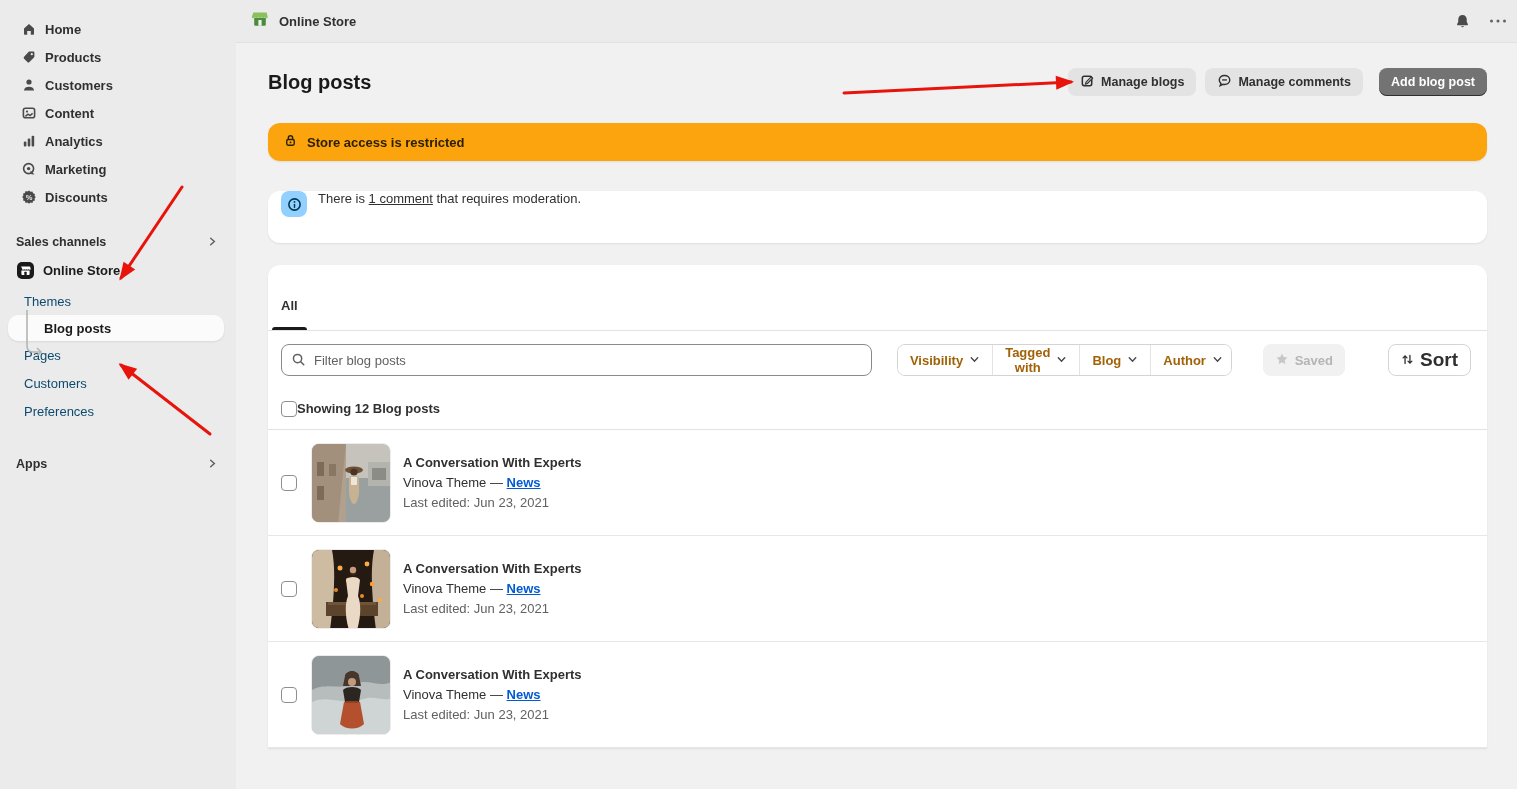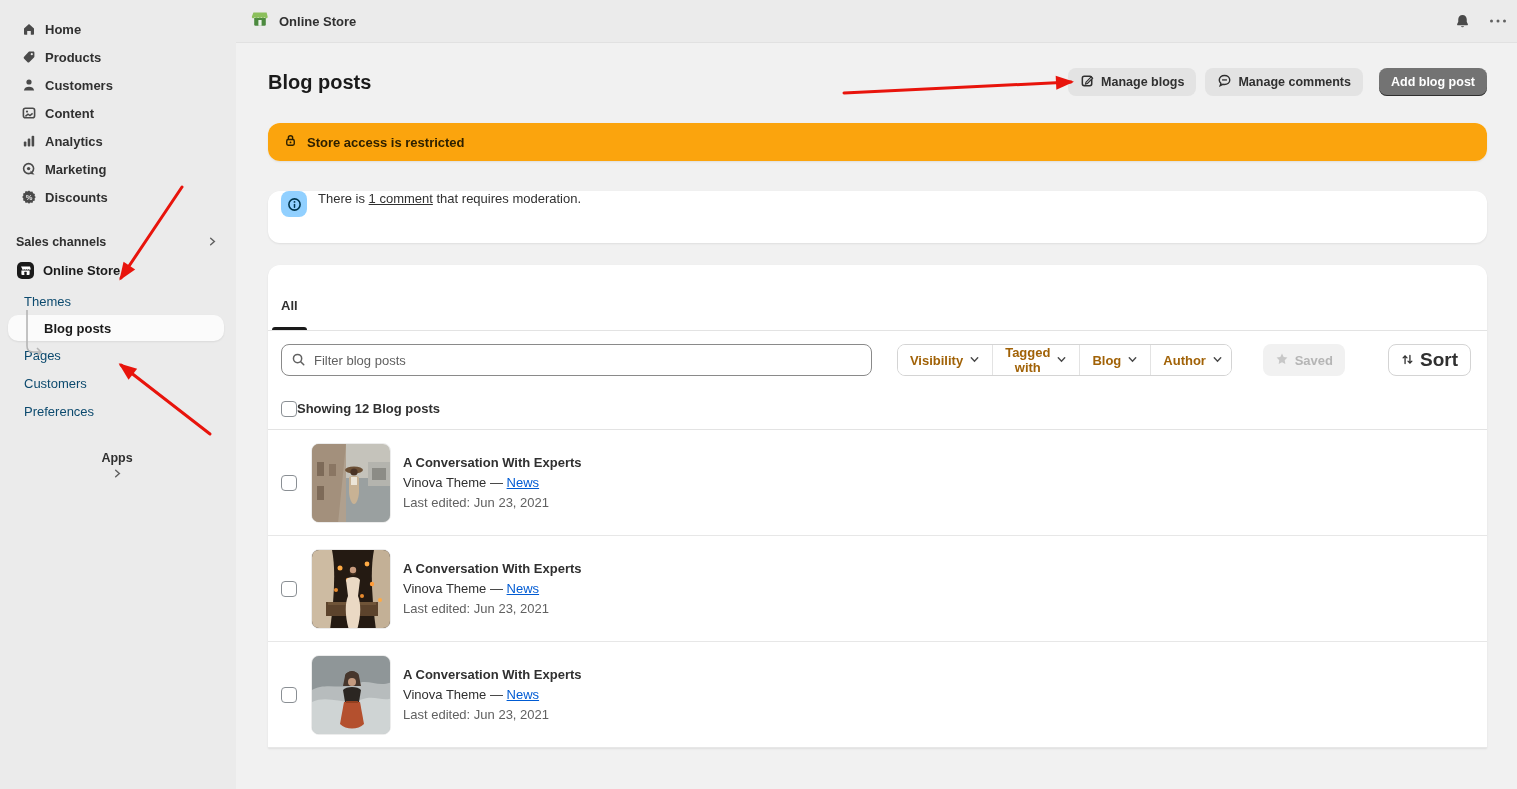--- a/index.html
+++ b/index.html
@@ -68,21 +68,21 @@
 
   .summary-row { display:flex; align-items:center; height:42px; padding:0 13px; border-bottom:1px solid #e3e3e3; }
   .summary-row .lbl { font-size:13px; font-weight:600; color:#303030; }
   .checkbox { width:16px; height:16px; border:1.6px solid #8a8f94; border-radius:4px; background:#fff; flex:0 0 16px; cursor:pointer; }
 
   .post-row { display:flex; align-items:center; height:106px; padding:0 13px; border-bottom:1px solid #e7e7e7; }
   .post-thumb { width:80px; height:80px; border-radius:8px; overflow:hidden; margin:0 12px 0 14px; border:1px solid #ececec; flex:0 0 80px; }
   .post-info { display:flex; flex-direction:column; gap:0; }
   .post-title { font-size:13px; font-weight:700; color:#303030; line-height:20px; }
   .post-meta { font-size:13px; color:#303030; line-height:20px; }
-  .post-meta a { color:#005bd3; font-weight:400; text-decoration:underline; cursor:pointer; }
+  .post-meta a { color:#005bd3; font-weight:700; text-decoration:underline; cursor:pointer; }
   .post-edited { font-size:13px; color:#616161; line-height:20px; }
 
   .annotations { position:absolute; left:0; top:0; z-index:50; pointer-events:none; }
   .icbtn { background:none; border:none; cursor:pointer; display:flex; align-items:center; padding:2px; }
 </style>
 </head>
 <body>
 
 <div class="page">
 
@@ -186,21 +186,21 @@
     <div class="sub-item">
       <span>Pages</span>
     </div>
     <div class="sub-item">
       <span>Customers</span>
     </div>
     <div class="sub-item">
       <span>Preferences</span>
     </div>
 
-    <div class="section-head" style="margin-top:26px;flex-direction:column;">
+    <div class="section-head" style="margin-top:26px;">
       <span class="lbl">Apps</span>
       <span><svg width="11" height="11" viewBox="0 0 12 12">
             <path d="M4 2.5 8 6 4 9.5" fill="none" stroke="#616161" stroke-width="1.6" stroke-linecap="round"></path>
           </svg></span>
     </div>
   </aside>
 
   <div class="topbar">
     <div class="crumb">
       <span><svg width="20" height="20" viewBox="0 0 20 20">

